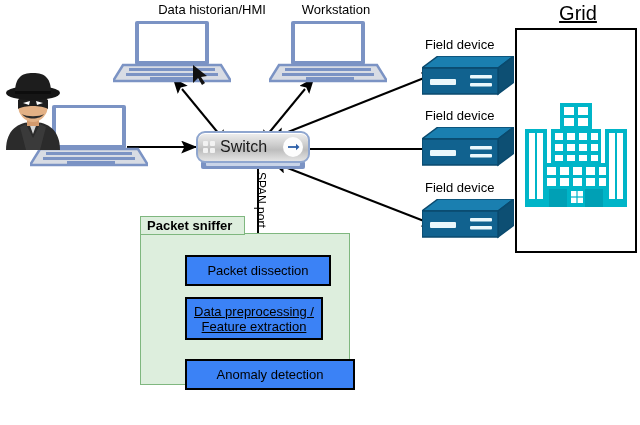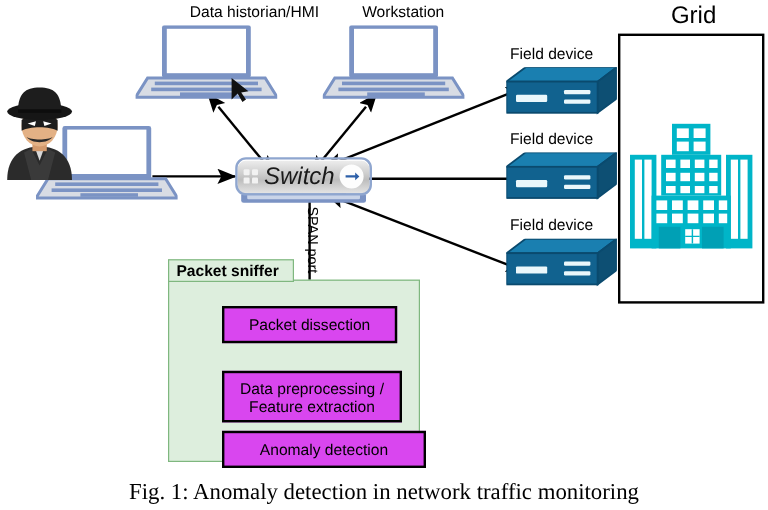--- a/index.html
+++ b/index.html
@@ -71,21 +71,21 @@
     box-sizing: border-box;
   }
   .sniffer-tab {
     position: absolute;
     background: #ddeedd;
     border: 1px solid #7fb77f;
     box-sizing: border-box;
   }
   .proc-box {
     position: absolute;
-    background: #d946ef;
+    background: #3b82f6;
     border: 2px solid #000;
     box-sizing: border-box;
     display: flex;
     align-items: center;
     justify-content: center;
     text-align: center;
     font-size: 13px;
     line-height: 15px;
     color: #000;
     white-space: pre-line;
@@ -125,25 +125,24 @@
     display: block;
     width: 5px; height: 5px;
     background: #f2f2f2;
     border-radius: 1px;
   }
   .switch-label {
     position: absolute;
     left: 22px;
     top: 50%;
     transform: translateY(-50%);
-    font-size: 20px;
+    font-size: 16px;
     line-height: 22px;
     color: #1a1a1a;
     font-family: "Liberation Sans", sans-serif;
-    font-style: italic;
   }
   .switch-arrow {
     position: absolute;
     right: 5px;
     top: 50%;
     transform: translateY(-50%);
     width: 20px; height: 20px;
     border-radius: 50%;
     background: #fdfdfd;
     display: flex;
@@ -198,21 +197,21 @@
     <line x1="285" y1="167" x2="424" y2="221" stroke="#000" stroke-width="2" marker-end="url(#ah-start)" marker-start="url(#ah-start)"></line>
 
     <line x1="258" y1="166" x2="258" y2="252" stroke="#000" stroke-width="2" marker-end="url(#ah)"></line>
 
     <line x1="258" y1="286" x2="258" y2="300" stroke="#000" stroke-width="2" marker-end="url(#ah)"></line>
     <line x1="258" y1="344" x2="258" y2="358" stroke="#000" stroke-width="2" marker-end="url(#ah)"></line>
   </svg>
 
   <div class="grid-box" style="left:515px; top:28px; width:122px; height:225px;"></div>
 
-  <div class="lbl lbl-grid center" style="left:578px; top:2px;">Grid</div>
+  <div class="lbl lbl-grid center" style="left:578px; top:2px;text-decoration:underline;">Grid</div>
 
   <svg class="buildings" style="left:523px; top:103px;" width="106" height="108" viewBox="0 0 106 108" xmlns="http://www.w3.org/2000/svg">
 
     <rect x="2" y="26" width="22" height="78" fill="#00b5c8"></rect>
     <rect x="6" y="30" width="6" height="66" fill="#fff"></rect>
     <rect x="14" y="30" width="6" height="66" fill="#fff"></rect>
 
     <rect x="82" y="26" width="22" height="78" fill="#00b5c8"></rect>
     <rect x="86" y="30" width="6" height="66" fill="#fff"></rect>
     <rect x="94" y="30" width="6" height="66" fill="#fff"></rect>
@@ -360,20 +359,19 @@
   </div>
 
   <div class="lbl lbl-span" style="left:268px; top:172px;">SPAN port</div>
 
   <div class="sniffer-box" style="left:140px; top:233px; width:210px; height:152px;"></div>
   <div class="sniffer-tab" style="left:140px; top:216px; width:105px; height:19px;"></div>
   <div class="lbl lbl-sniffer" style="left:147px; top:218px;">Packet sniffer</div>
 
   <div class="proc-box" style="left:185px; top:255px; width:146px; height:31px;">Packet dissection</div>
 
-  <div class="proc-box" style="left:185px; top:309px; width:150px; height:43px;">Data preprocessing /
+  <div class="proc-box" style="left:185px; top:297px; width:138px; height:43px;text-decoration:underline;">Data preprocessing /
 Feature extraction</div>
 
   <div class="proc-box" style="left:185px; top:359px; width:170px; height:31px;">Anomaly detection</div>
 
-  <div class="caption" style="top:400px;">Fig. 1: Anomaly detection in network traffic monitoring</div>
 
 </div>
 
 </body></html>

